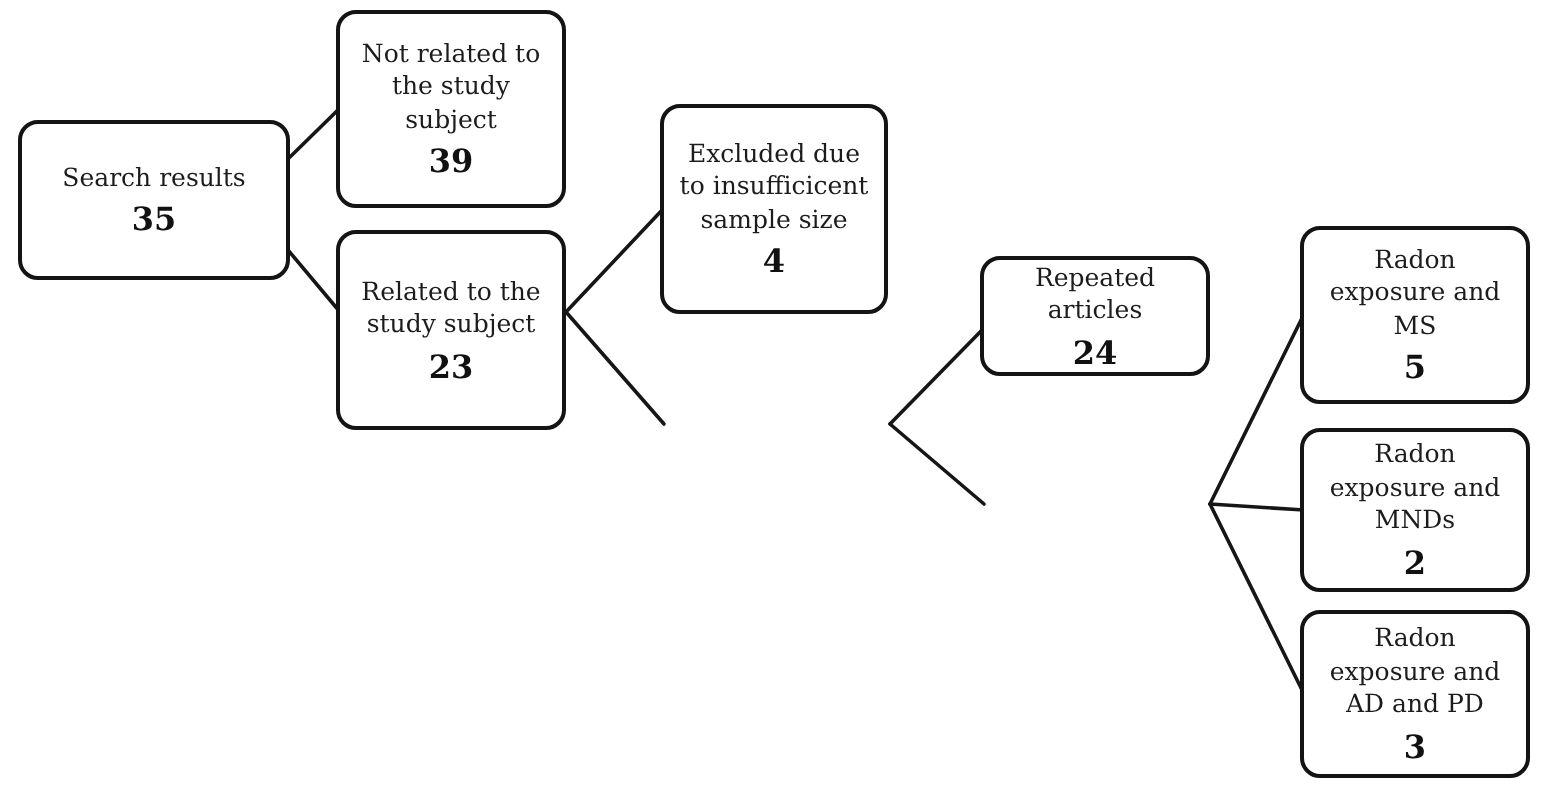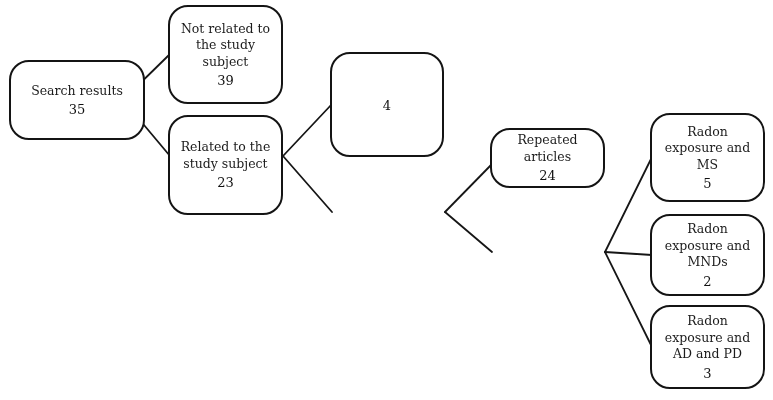--- a/index.html
+++ b/index.html
@@ -19,37 +19,37 @@
   .connectors line {
     stroke: #161616;
     stroke-width: 1.8;
     stroke-linecap: round;
   }
   .node {
     position: absolute;
     box-sizing: border-box;
     background: #ffffff;
     border: 2px solid #141414;
-    border-radius: 20px;
+    border-radius: 10px;
     display: flex;
     flex-direction: column;
     align-items: center;
     justify-content: center;
     text-align: center;
     padding: 2px 1px;
   }
   .node-label {
     white-space: pre-line;
     font-size: 12.5px;
     line-height: 1.32;
     color: #1c1c1c;
   }
   .node-count {
-    font-size: 13px;
-    font-weight: normal;
+    font-size: 16px;
+    font-weight: bold;
     color: #111111;
     margin-top: 4px;
     line-height: 1.1;
   }
   
   .n0 { left: 9px;   top: 60px;  width: 136px; height: 80px;  }
   .n1 { left: 168px; top: 5px;   width: 115px; height: 99px;  }
   .n2 { left: 168px; top: 115px; width: 115px; height: 100px;  }
   .n3 { left: 330px; top: 52px;  width: 114px; height: 105px; }
   .n4 { left: 330px; top: 165px; width: 115px; height: 95px;  }
@@ -88,20 +88,23 @@
     <span class="node-count">39</span>
   </div>
 
   <div class="node n2">
     <span class="node-label">Related to the
 study subject</span>
     <span class="node-count">23</span>
   </div>
 
   <div class="node n3">
+    <span class="node-label">Excluded due
+to insufficicent
+sample size</span>
     <span class="node-count">4</span>
   </div>
 
 
   <div class="node n5">
     <span class="node-label">Repeated
 articles</span>
     <span class="node-count">24</span>
   </div>
 

